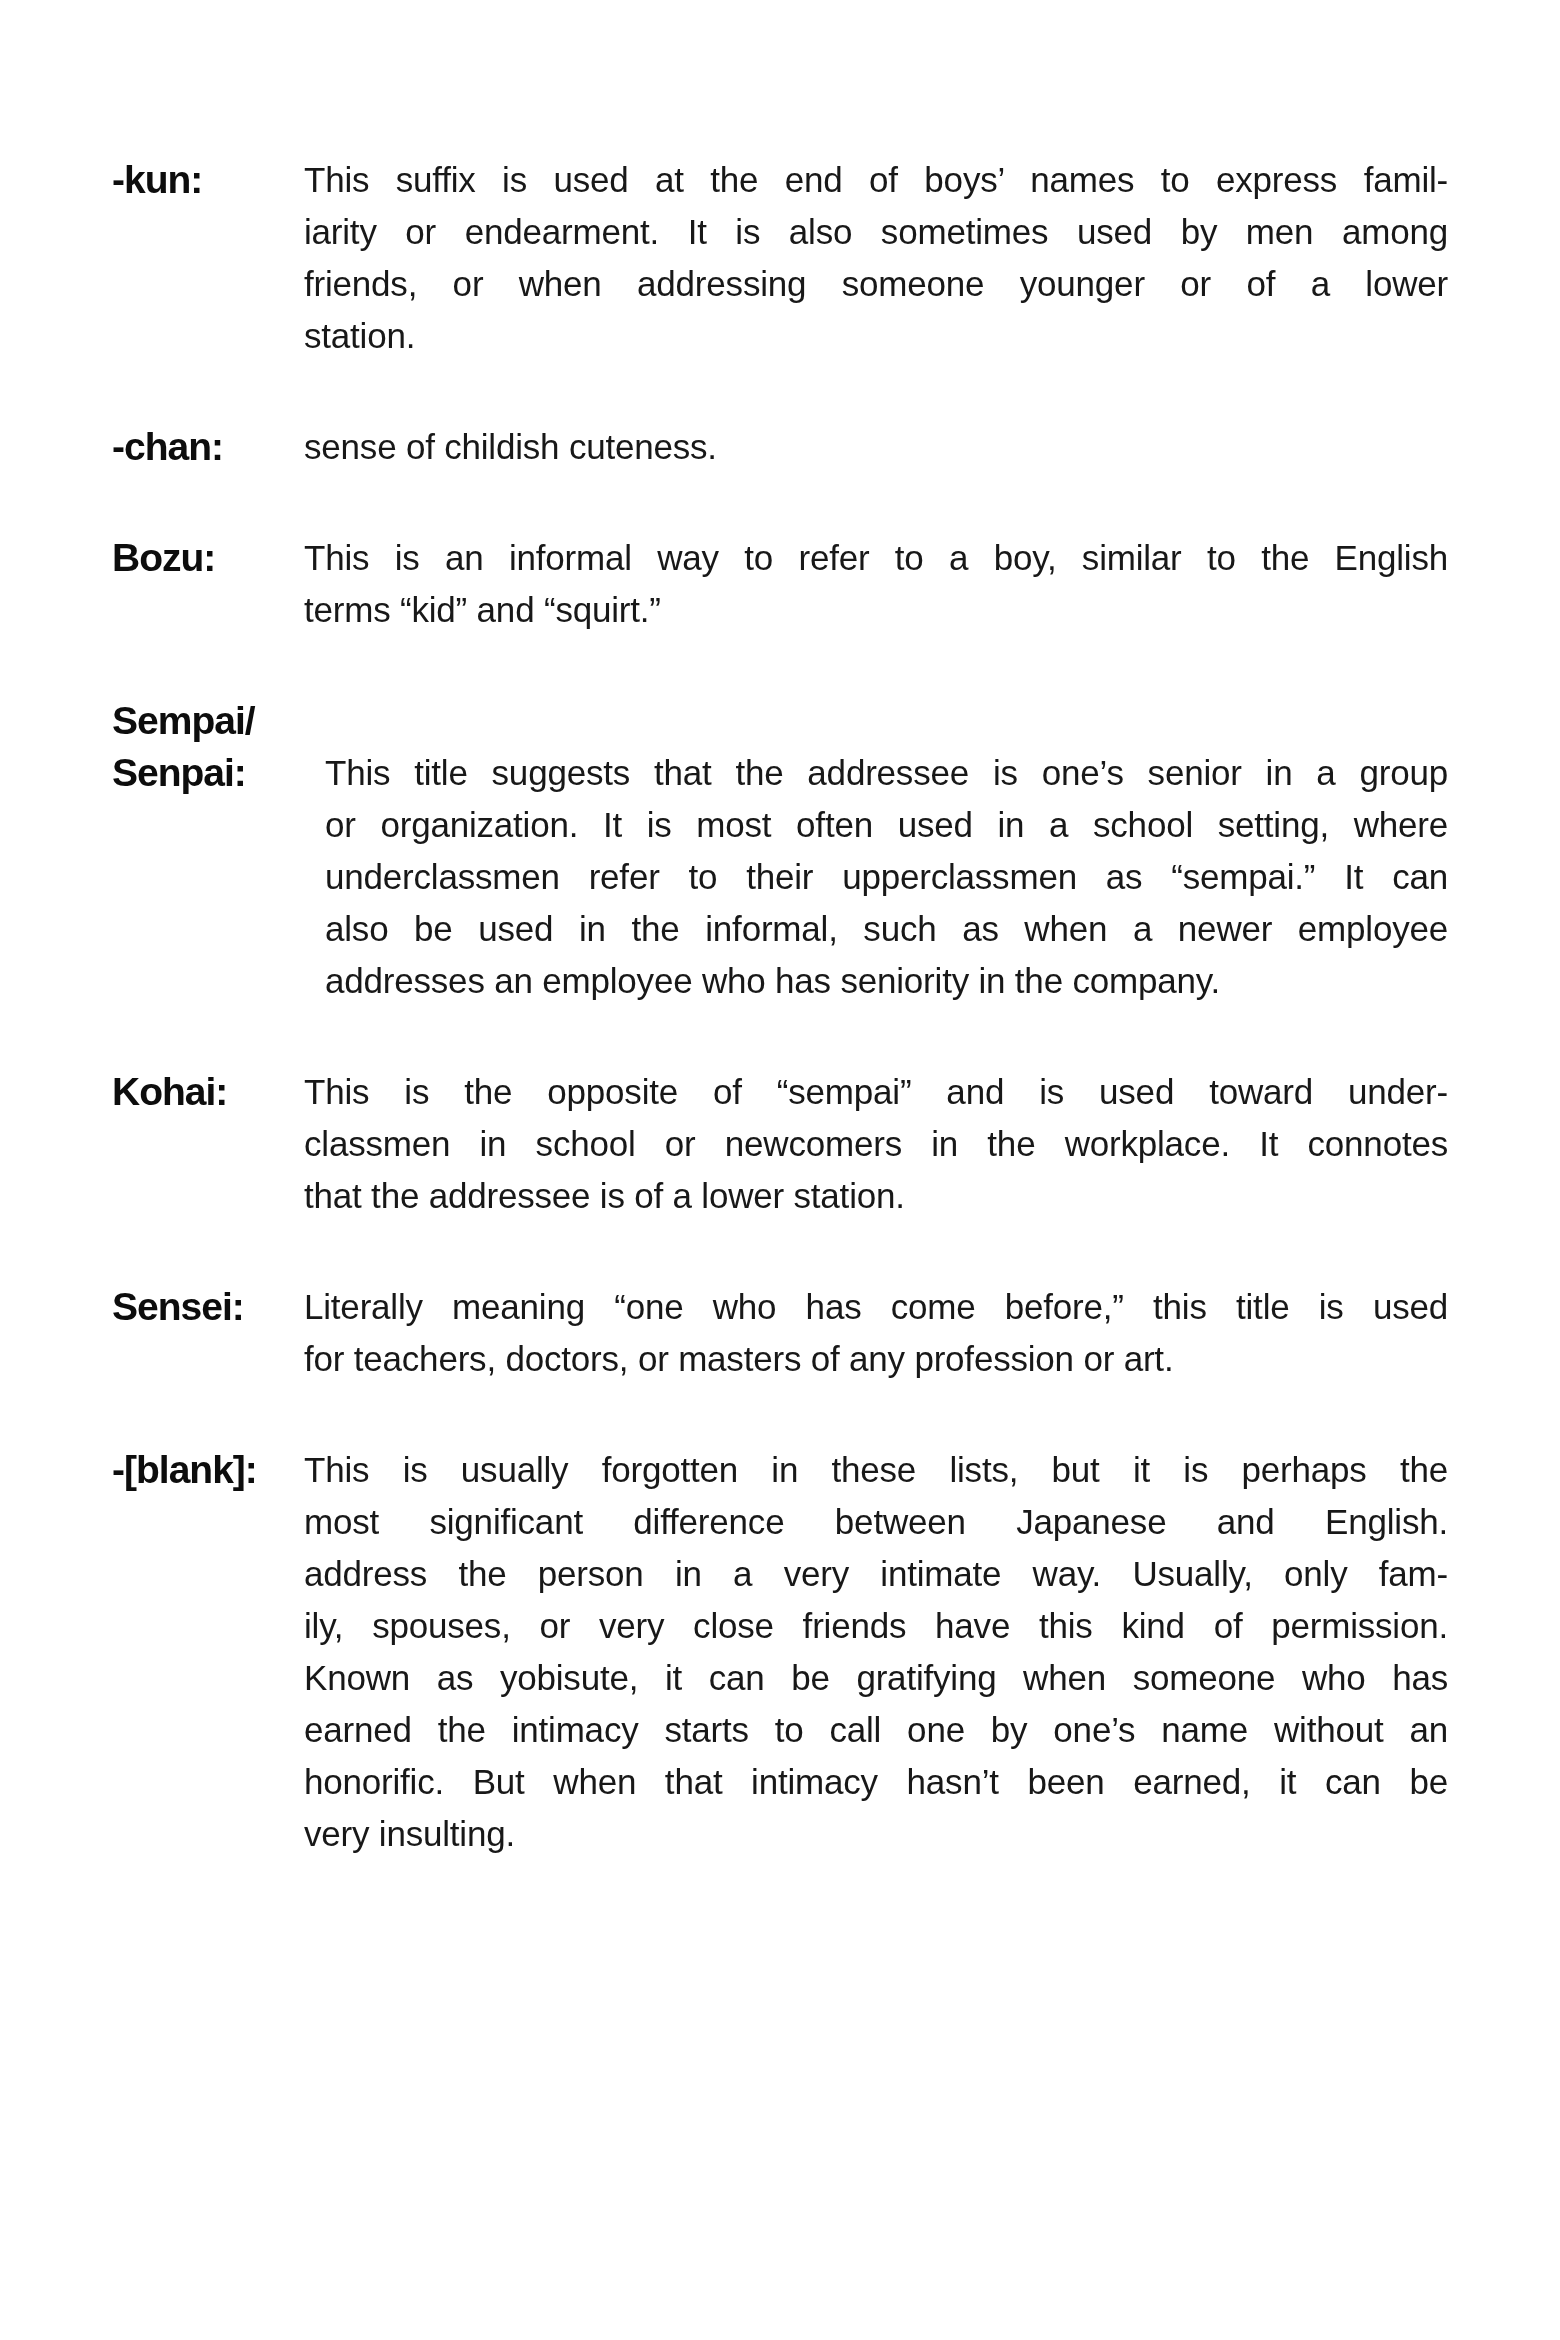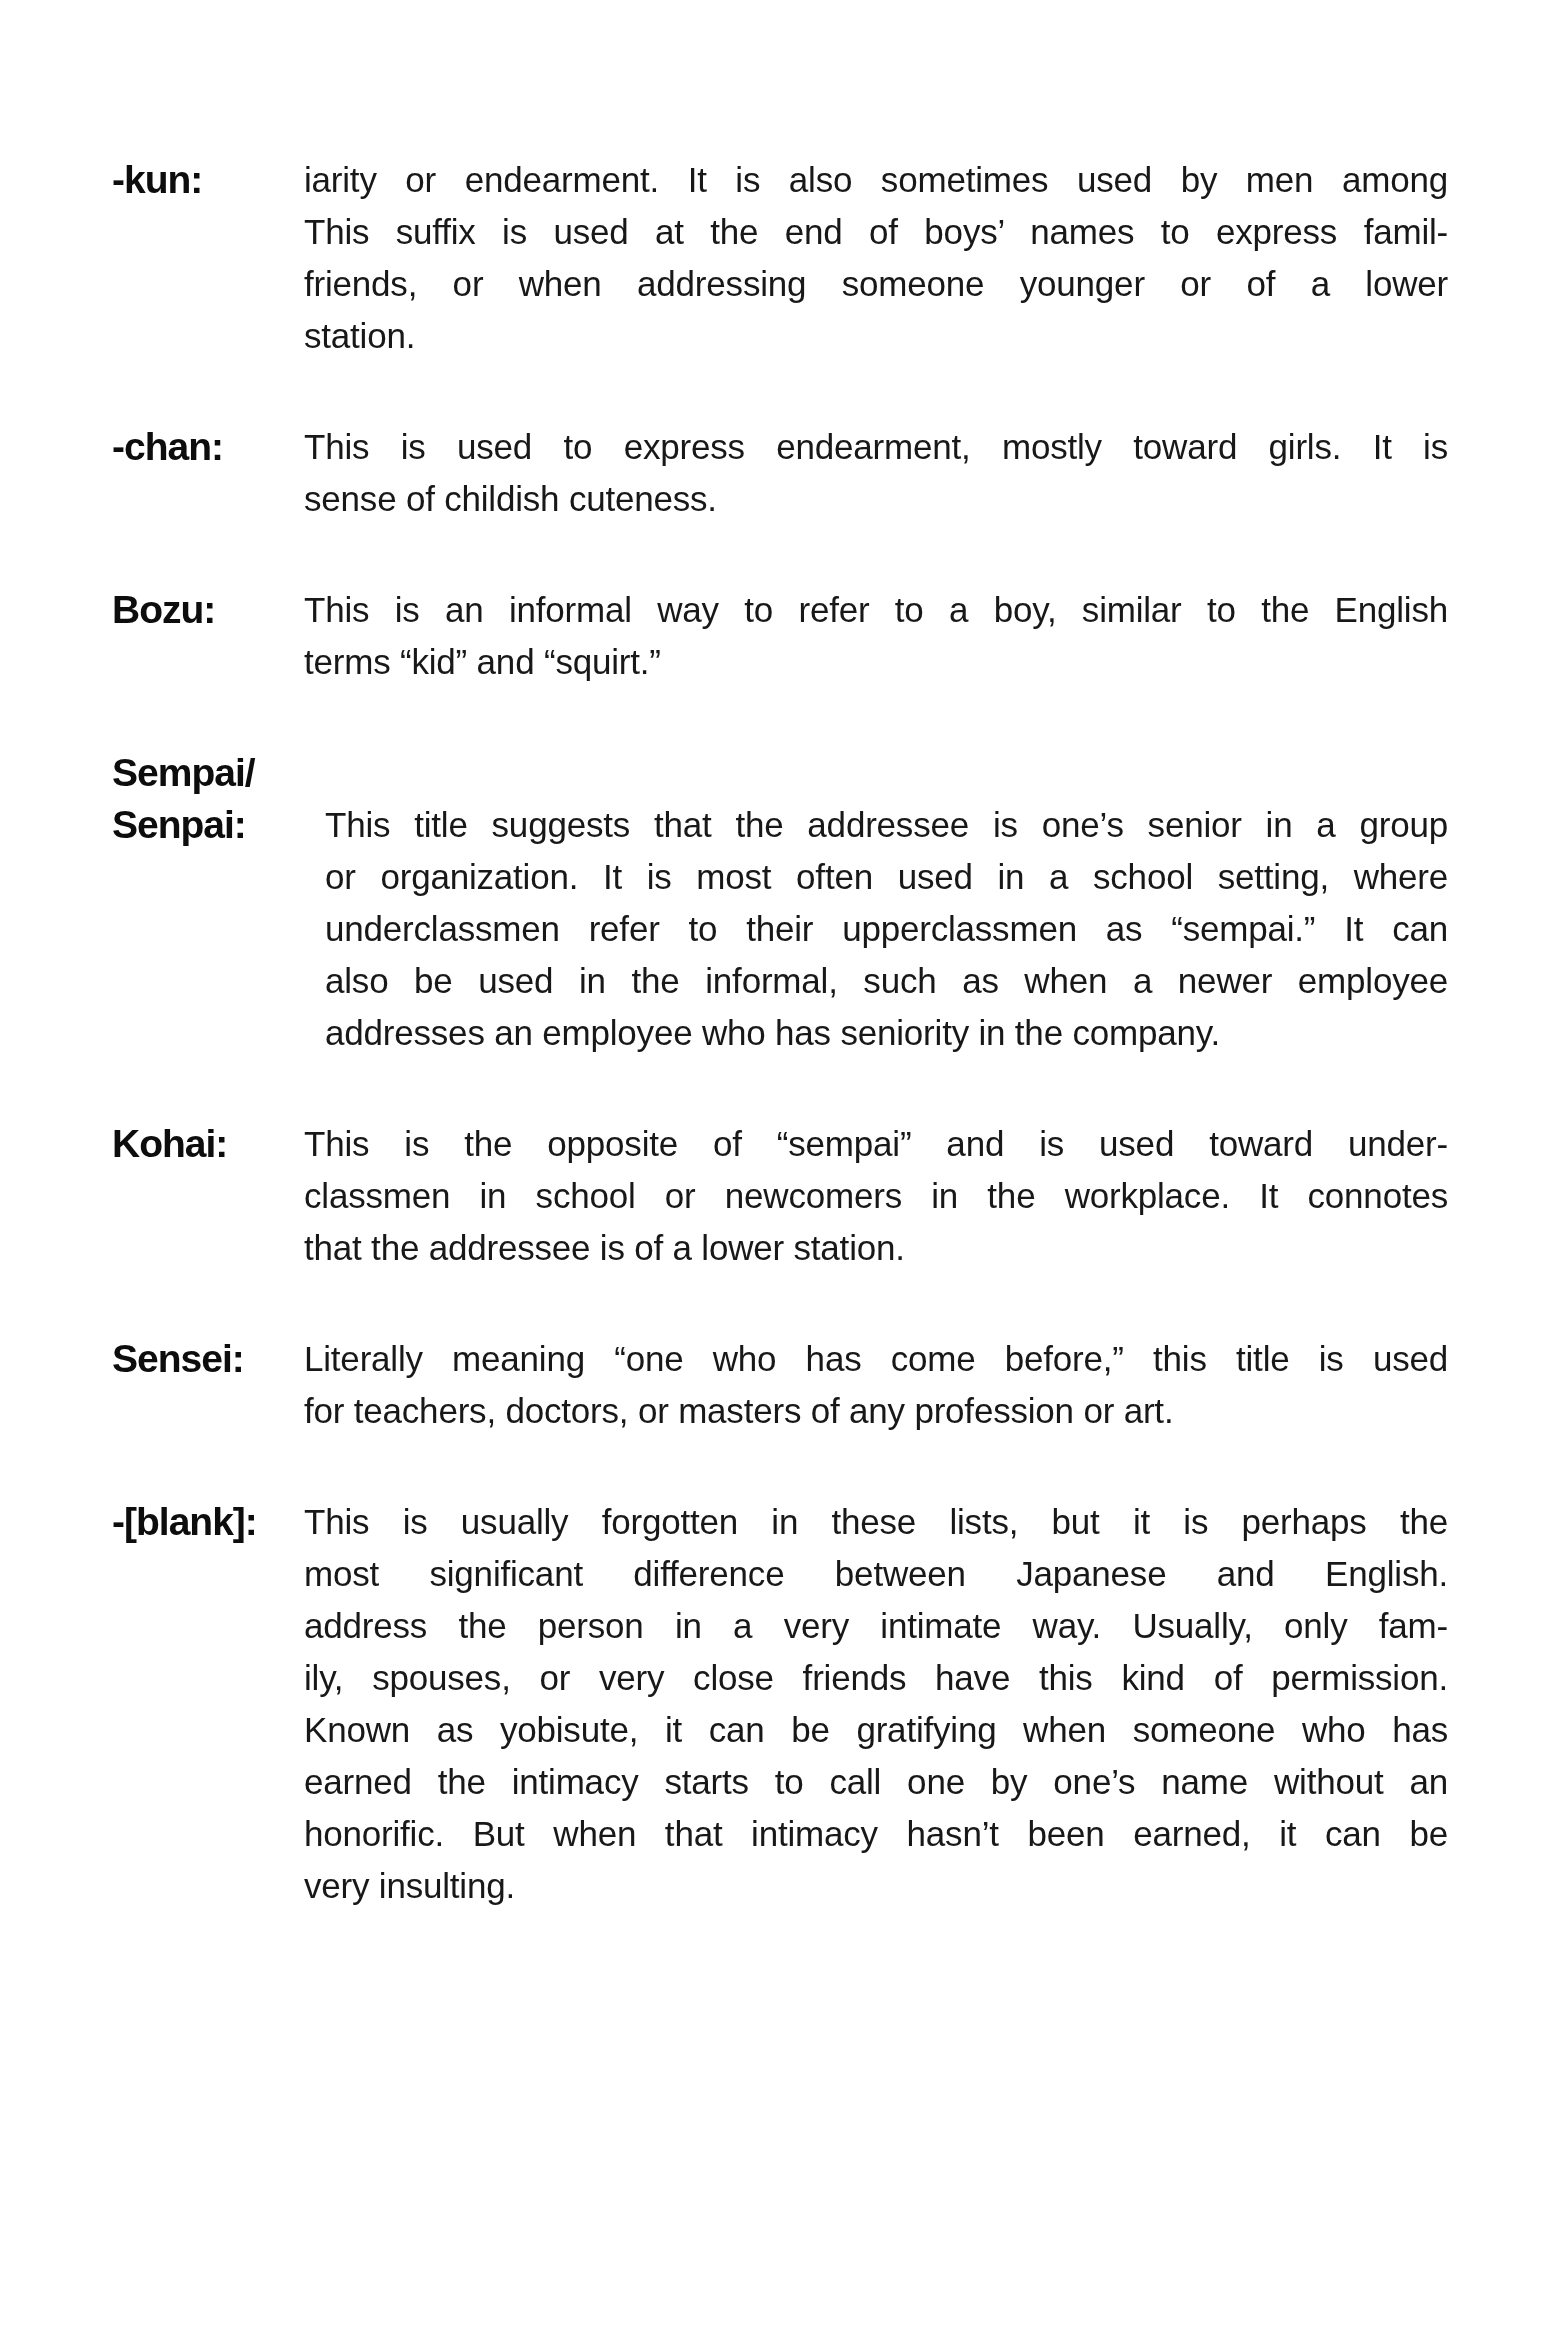--- a/index.html
+++ b/index.html
@@ -60,33 +60,32 @@
 </head>
 <body>
 
 <div class="page">
   <div class="entries" id="entries">
   <div class="entry">
     <div class="term">
           <div>-kun:</div>
         </div>
     <div class="definition">
+          <div class="line">This suffix is used at the end of boys’ names to express famil-</div>
           <div class="line">iarity or endearment. It is also sometimes used by men among</div>
-          <div class="line">This suffix is used at the end of boys’ names to express famil-</div>
           <div class="line">friends, or when addressing someone younger or of a lower</div>
           <div class="line last">station.</div>
         </div>
   </div>
 
   <div class="entry">
     <div class="term">
           <div>-chan:</div>
         </div>
     <div class="definition">
-          <div class="line">This is used to express endearment, mostly toward girls. It is</div>
           <div class="line last">sense of childish cuteness.</div>
         </div>
   </div>
 
   <div class="entry">
     <div class="term">
           <div>Bozu:</div>
         </div>
     <div class="definition">
           <div class="line">This is an informal way to refer to a boy, similar to the English</div>

